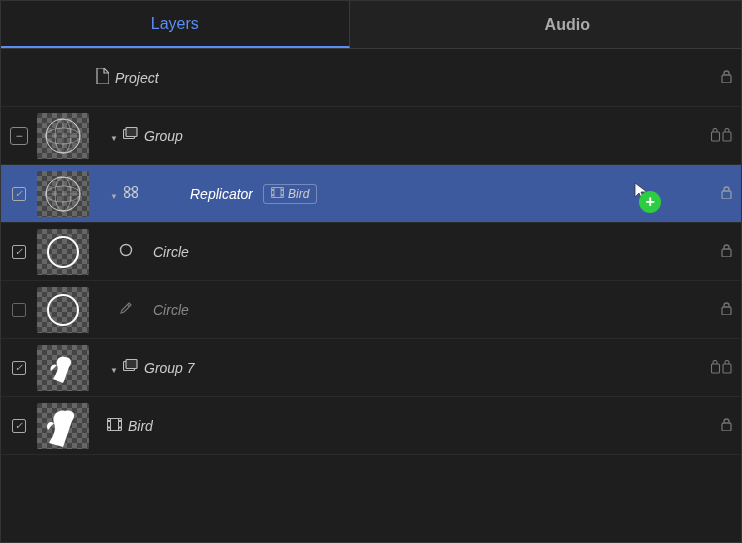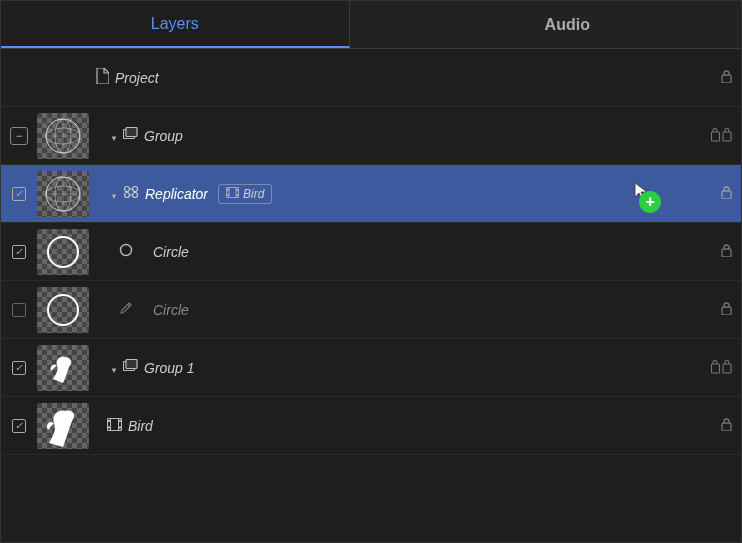--- a/index.html
+++ b/index.html
@@ -184,20 +184,21 @@
       color: #ccc;
       white-space: nowrap;
       overflow: hidden;
       text-overflow: ellipsis;
     }
     .layer-name.muted {
       color: #888;
     }
     .layer-row.selected .layer-name {
       color: #fff;
+      margin-left: 45px;
     }
 
     .source-badge {
       display: flex;
       align-items: center;
       margin-left: 10px;
       padding: 2px 7px;
       border: 1px solid rgba(255,255,255,0.3);
       border-radius: 3px;
       font-size: 12px;
@@ -486,21 +487,21 @@
       <div class="row-content indent1">
         <div class="triangle">
             <span class="triangle-down"></span>
           </div>
         <span class="layer-icon">
           <svg width="15" height="14" viewBox="0 0 15 14">
               <rect x="0.5" y="2.5" width="11" height="9" rx="1" fill="none" stroke="#bbb" stroke-width="1.2"></rect>
               <rect x="3" y="0.5" width="11" height="9" rx="1" fill="#333" stroke="#bbb" stroke-width="1.2"></rect>
             </svg>
         </span>
-        <span class="layer-name">Group 1</span>
+        <span class="layer-name">Group 7</span>
       </div>
       <div class="lock-area">
         <span class="lock-icon-small">
           <svg width="22" height="14" viewBox="0 0 22 14">
             <rect x="0.5" y="4" width="8" height="9" rx="1" fill="none" stroke="#777" stroke-width="1.1"></rect>
             <path d="M2 4V2.5a2 2 0 014 0V4" fill="none" stroke="#777" stroke-width="1.1"></path>
             <rect x="12" y="4" width="8" height="9" rx="1" fill="none" stroke="#777" stroke-width="1.1"></rect>
             <path d="M14 4V2.5a2 2 0 014 0V4" fill="none" stroke="#777" stroke-width="1.1"></path>
           </svg>
         </span>

